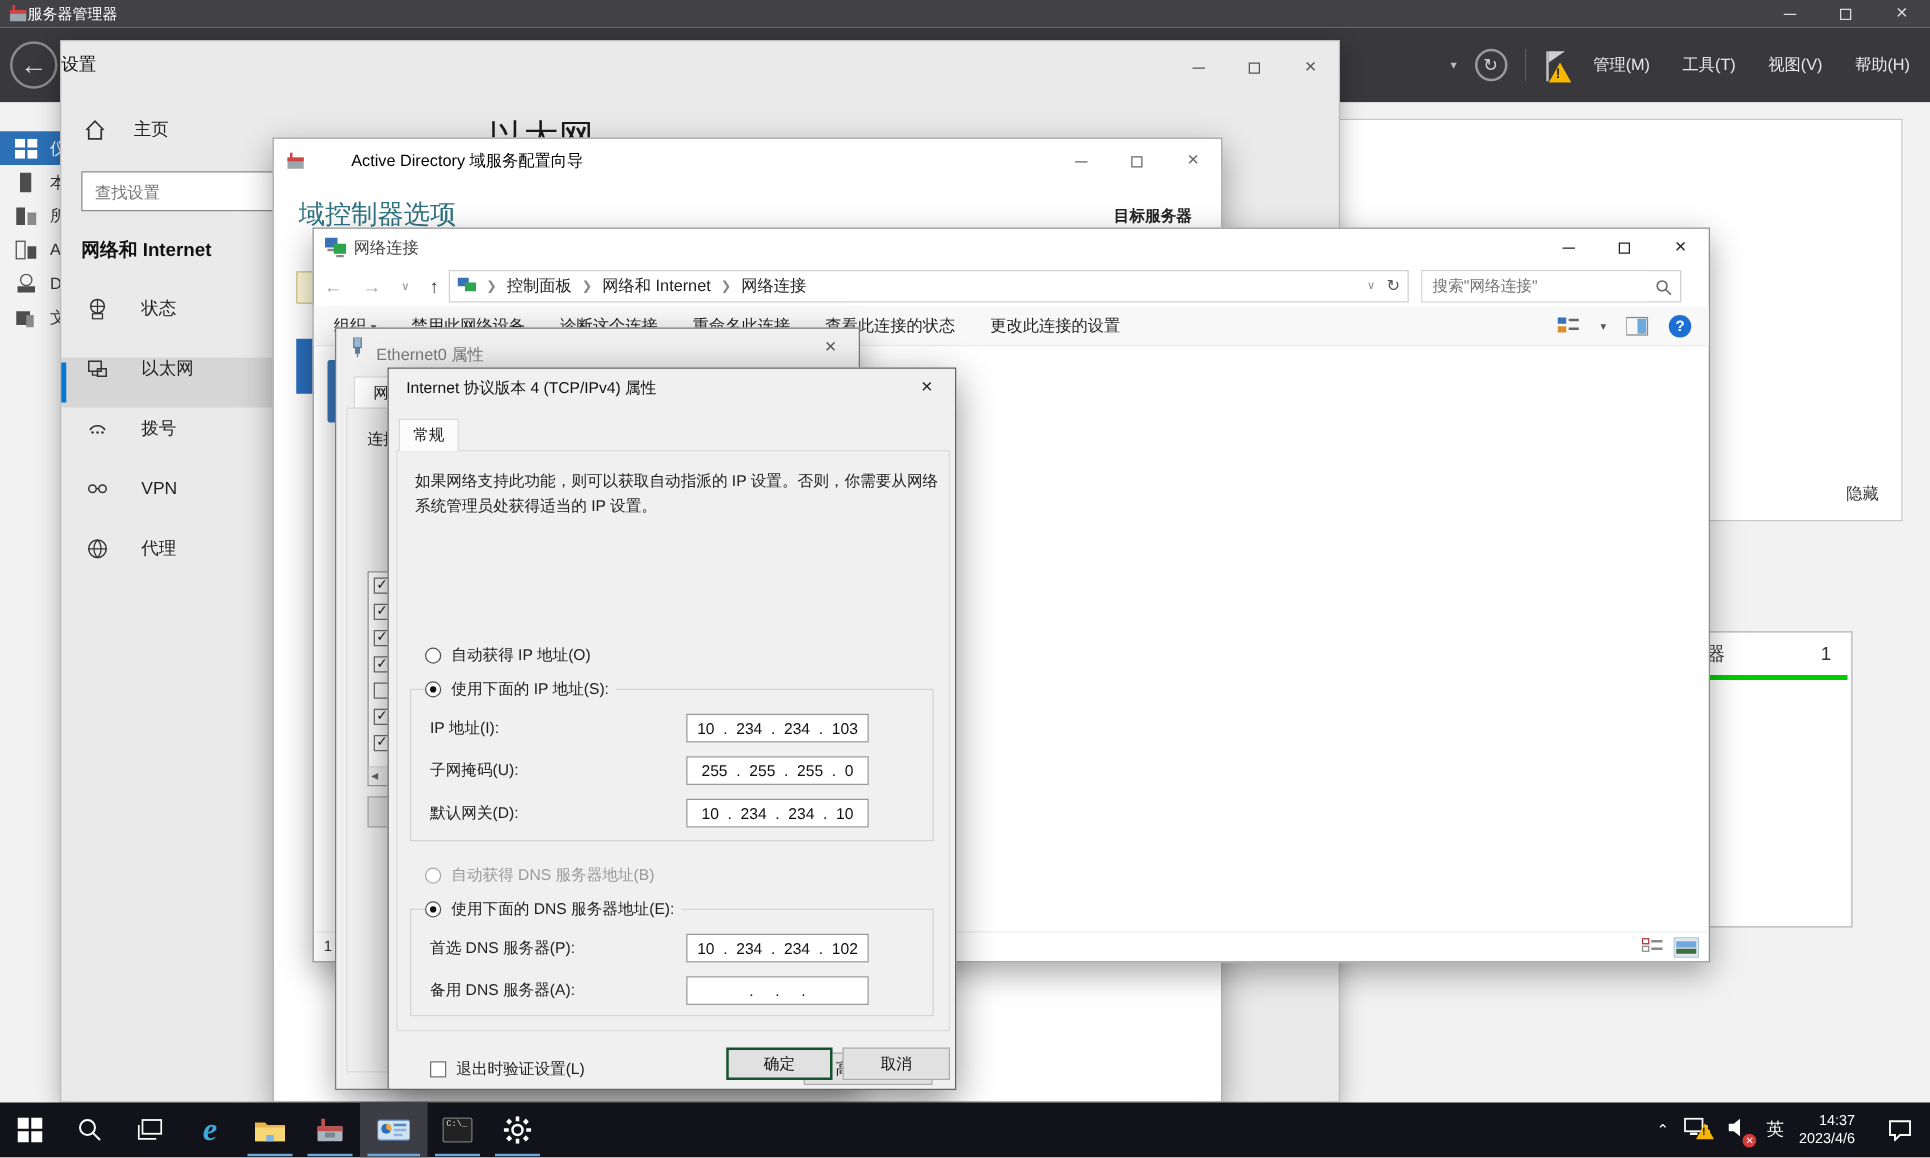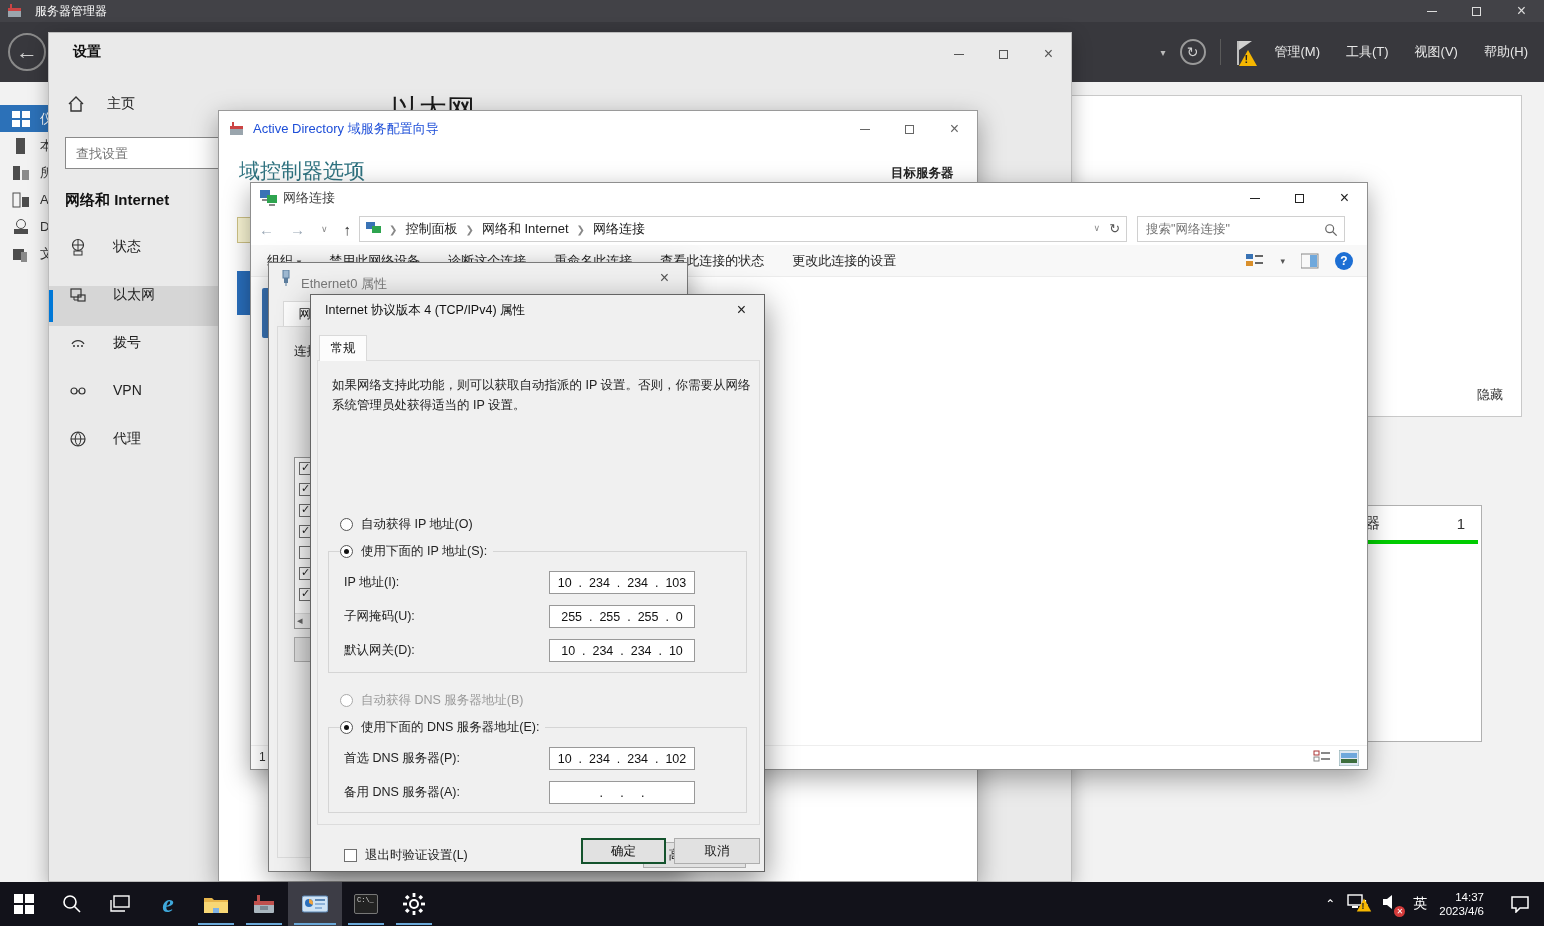--- a/index.html
+++ b/index.html
@@ -36,35 +36,35 @@
   .sm-ico { width:18px; height:16px; flex:0 0 18px; }
   .sm-content { position:absolute; left:230px; top:0; width:1314px; height:800px; background:#f2f2f2; }
   .sm-welcome { position:absolute; left:830px; top:13px; width:462px; height:322px; background:#fff; border:1px solid #c9c9c9; }
   .sm-hide { position:absolute; right:18px; bottom:12px; font-size:13px; color:#333; }
   .sm-tile { position:absolute; left:1118px; top:423px; width:134px; height:237px; background:#fff; border:1px solid #b0b0b0; }
   .sm-tile-head { display:flex; justify-content:space-between; align-items:center; height:34px; padding:0 16px; font-size:15px; color:#333; }
   .sm-tile-bar { height:4px; margin:0 3px; }
 
   
   #settings { left:48px; top:32px; width:1024px; height:850px; background:#eaeaea; border:1px solid #bcbcbc; box-shadow:0 6px 18px rgba(0,0,0,.3); }
-  .st-title { position:absolute; left:24px; top:10px; font-size:14px; color:#111;font-weight:bold; }
+  .st-title { position:absolute; left:0; top:10px; font-size:14px; color:#111; }
   .st-caption { position:absolute; right:0; top:0; height:42px; display:flex; color:#555; }
   .st-nav { position:absolute; left:0; top:0; width:320px; height:850px; }
   .st-home { position:absolute; left:18px; top:62px; display:flex; gap:22px; align-items:center; font-size:14px; color:#222; }
   .st-search { position:absolute; left:16px; top:104px; width:288px; height:32px; background:#fff; border:1px solid #8a8a8a; font-size:13px; color:#666; padding:0 10px; font-family:"Liberation Sans",sans-serif; }
   .st-section { position:absolute; left:16px; top:158px; font-size:15px; font-weight:bold; color:#111; }
   .st-item { position:absolute; left:0; width:320px; height:40px; display:flex; align-items:flex-start; gap:26px; padding-left:20px; font-size:14px; color:#222; }
   .st-item.sel { background:#d6d6d6; }
   .st-item.sel::before { content:""; position:absolute; left:0; top:4px; bottom:4px; width:4px; background:#0078d7; }
   .st-page-title { position:absolute; left:342px; top:58px; font-size:28px; color:#1a1a1a; }
   .ico16 { width:18px; height:18px; }
 
   
   #wizard { left:218px; top:110px; width:760px; height:772px; background:#fff; border:1px solid #9a9a9a; }
-  .wz-titlebar { height:36px; display:flex; align-items:center; color:#1d4ed8; font-size:13px; }
+  .wz-titlebar { height:36px; display:flex; align-items:center; color:#000000; font-size:13px;padding-left:28px; }
   .wz-caption { position:absolute; right:0; top:0; height:36px; display:flex; color:#666; }
   .wz-heading { position:absolute; left:20px; top:46px; font-size:21px; color:#2f7380; }
   .wz-target { position:absolute; left:672px; top:54px; font-size:12.5px; font-weight:bold; color:#222; }
   .wz-yellow { position:absolute; left:18px; top:106px; width:14px; height:26px; background:#fbf7d5; border:1px solid #cfc386; }
   .wz-blue { position:absolute; left:18px; top:160px; width:14px; height:44px; background:#2a6fbd; }
 
   
   #netconn { left:250px; top:182px; width:1118px; height:588px; background:#fff; border:1px solid #8f8f8f; }
   .nc-titlebar { height:30px; display:flex; align-items:center; font-size:13px; color:#444; }
   .nc-caption { position:absolute; right:0; top:0; height:30px; display:flex; color:#222; }
@@ -131,21 +131,21 @@
 </style>
 </head>
 <body>
 
 <div class="abs sm-titlebar">
   <svg class="abs" style="left:7px;top:4px" width="15" height="14">
       <rect x="1" y="4" width="13" height="9" fill="#9aa5ad"></rect>
       <rect x="1" y="4" width="13" height="3" fill="#c44"></rect>
       <rect x="3" y="0" width="2" height="5" fill="#c44"></rect>
     </svg>
-  <span class="sm-title" style="margin-left:35px">服务器管理器</span>
+  <span class="sm-title" style="margin-left:22px">服务器管理器</span>
   <div class="sm-caption-btns">
     <div class="wbtn glyph-min">
         <i></i>
       </div>
     <div class="wbtn glyph-max">
         <i></i>
       </div>
     <div class="wbtn glyph-close"></div>
   </div>
 </div>

